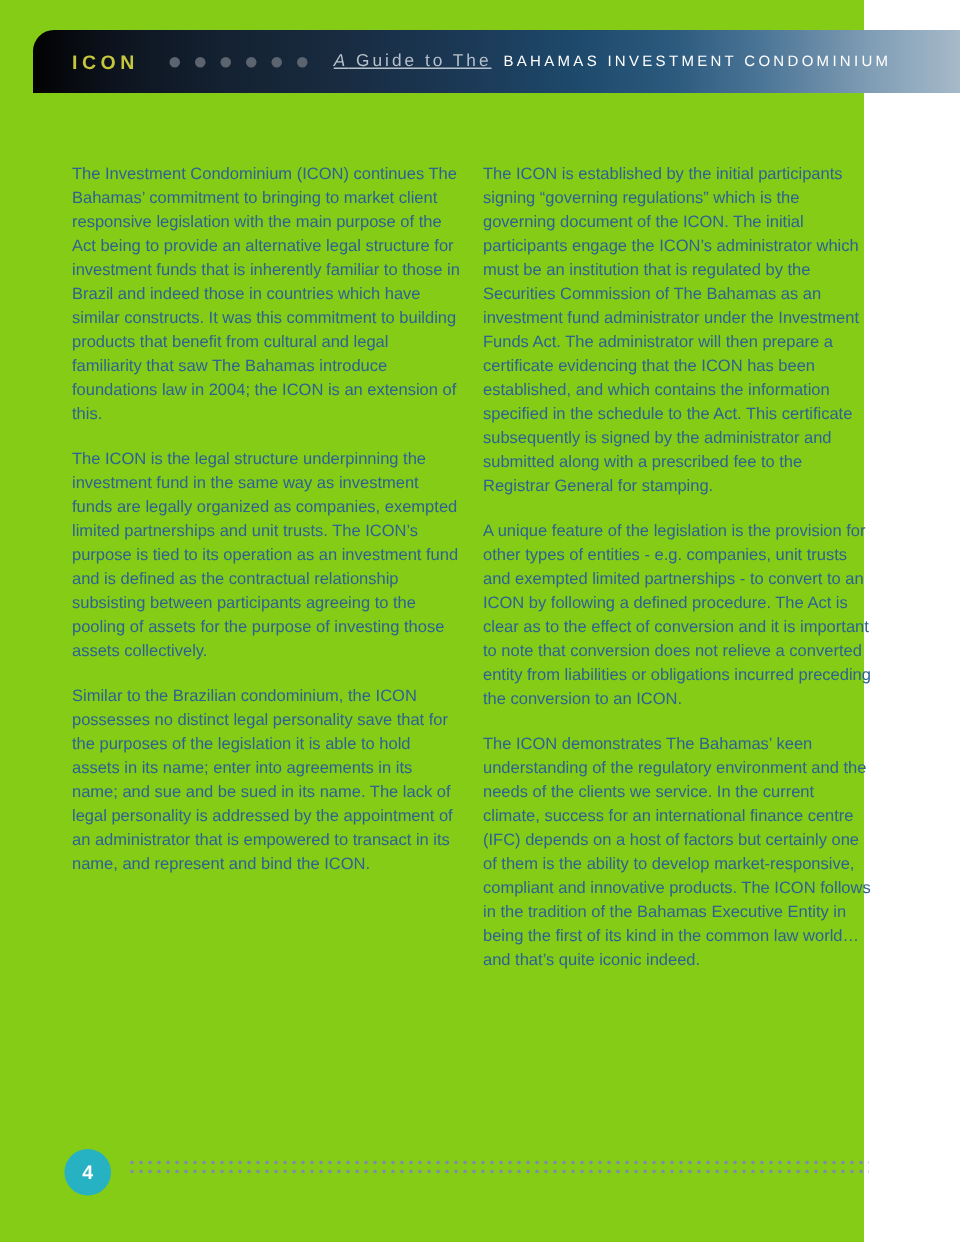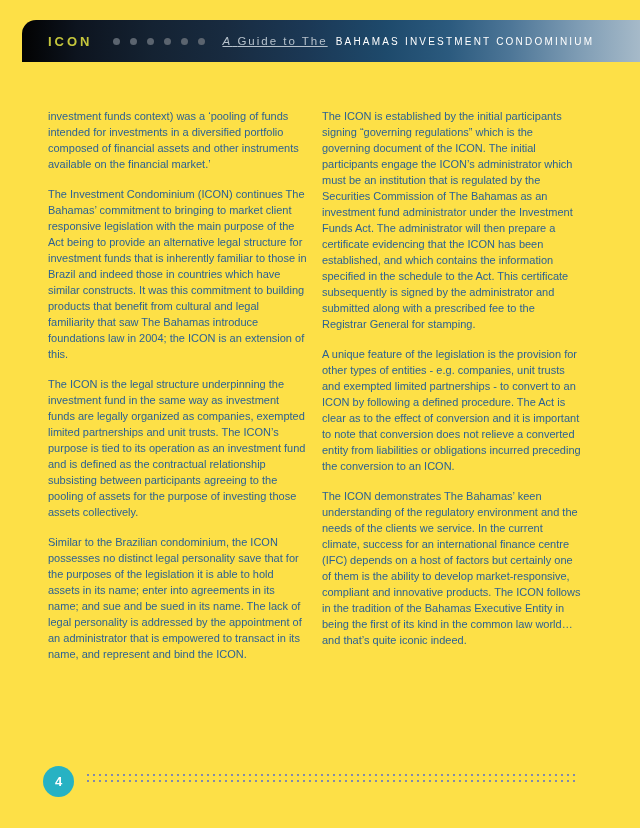--- a/index.html
+++ b/index.html
@@ -3,21 +3,21 @@
 <meta charset="utf-8">
 <style>
   html, body { margin: 0; padding: 0; }
   body {
     width: 640px; height: 828px;
     background: #ffffff;
     font-family: "Liberation Sans", sans-serif;
     position: relative;
     overflow: hidden;
   }
-  .page { position: absolute; inset: 0; width: 640px; height: 828px; background: #fde047; }
+  .page { position: absolute; inset: 0; width: 576px; height: 828px; background: #84cc16; }
 
   
   .header-bar {
     position: absolute;
     left: 22px; top: 20px;
     width: 618px; height: 42px;
     border-top-left-radius: 14px;
     background: linear-gradient(90deg,
       #020202 0%, #0d141f 9%, #142232 21%, #182b40 33%,
       #1b3855 46%, #1e4a6c 59%, #2b5a7e 69%, #4d7697 79%,
@@ -109,21 +109,20 @@
         <span></span>
         <span></span>
         <span></span>
       </span>
     <span class="guide-wrap"><span class="guide-a">A</span> <span>Guide to The</span></span>
     <span class="guide-title">BAHAMAS INVESTMENT CONDOMINIUM</span>
   </div>
 
   <div class="columns">
     <div class="col">
-      <p>investment funds context) was a ‘pooling of funds intended for investments in a diversified portfolio composed of financial assets and other instruments available on the financial market.’</p>
       <p>The Investment Condominium (ICON) continues The Bahamas’ commitment to bringing to market client responsive legislation with the main purpose of the Act being to provide an alternative legal structure for investment funds that is inherently familiar to those in Brazil and indeed those in countries which have similar constructs. It was this commitment to building products that benefit from cultural and legal familiarity that saw The Bahamas introduce foundations law in 2004; the ICON is an extension of this.</p>
       <p>The ICON is the legal structure underpinning the investment fund in the same way as investment funds are legally organized as companies, exempted limited partnerships and unit trusts. The ICON’s purpose is tied to its operation as an investment fund and is defined as the contractual relationship subsisting between participants agreeing to the pooling of assets for the purpose of investing those assets collectively.</p>
       <p>Similar to the Brazilian condominium, the ICON possesses no distinct legal personality save that for the purposes of the legislation it is able to hold assets in its name; enter into agreements in its name; and sue and be sued in its name. The lack of legal personality is addressed by the appointment of an administrator that is empowered to transact in its name, and represent and bind the ICON.</p>
     </div>
     <div class="col">
       <p>The ICON is established by the initial participants signing “governing regulations” which is the governing document of the ICON. The initial participants engage the ICON’s administrator which must be an institution that is regulated by the Securities Commission of The Bahamas as an investment fund administrator under the Investment Funds Act.  The administrator will then prepare a certificate evidencing that the ICON has been established, and which contains the information specified in the schedule to the Act. This certificate subsequently is signed by the administrator and submitted along with a prescribed fee to the Registrar General for stamping.</p>
       <p>A unique feature of the legislation is the provision for other types of entities - e.g. companies, unit trusts and exempted limited partnerships - to convert to an ICON by following a defined procedure. The Act is clear as to the effect of conversion and it is important to note that conversion does not relieve a converted entity from liabilities or obligations incurred preceding the conversion to an ICON.</p>
       <p>The ICON demonstrates The Bahamas’ keen understanding of the regulatory environment and the needs of the clients we service.  In the current climate, success for an international finance centre (IFC) depends on a host of factors but certainly one of them is the ability to develop market-responsive, compliant and innovative products. The ICON follows in the tradition of the Bahamas Executive Entity in being the first of its kind in the common law world… and that’s quite iconic indeed.</p>
     </div>
   </div>

